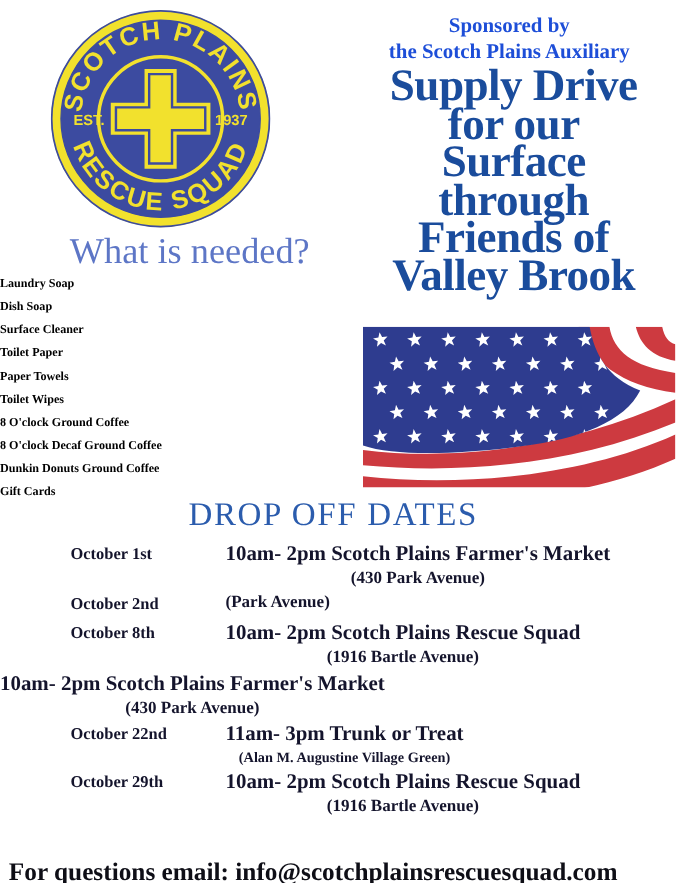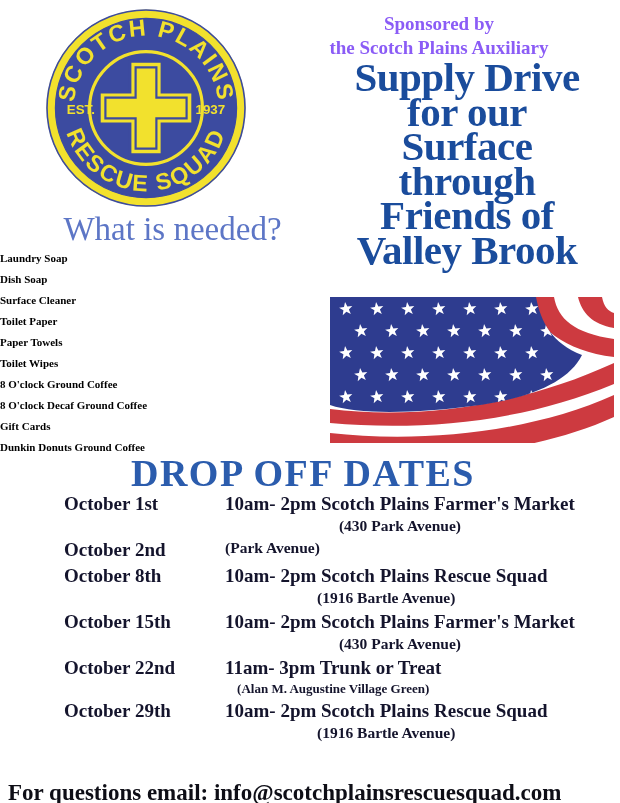--- a/index.html
+++ b/index.html
@@ -7,22 +7,22 @@
     position:relative;
     width:620px;height:803px;
     background:#ffffff;
     overflow:hidden;
     font-family:"Liberation Serif", serif;
   }
   
   .logo{position:absolute;left:46px;top:8px;width:200px;height:200px;}
   
   .sponsor{
-    position:absolute;left:304px;top:12px;width:270px;
-    text-align:center;color:#8b5cf6;
+    position:absolute;left:328px;top:12px;width:270px;
+    text-align:center;color:#1d4ed8;
     font-size:19px;line-height:24px;font-weight:bold;
   }
   
   .title{
     position:absolute;left:322px;top:60px;width:290px;
     text-align:center;color:#1a4c9c;
     font-weight:bold;font-size:41px;line-height:34.5px;
     letter-spacing:-0.5px;
   }
   
@@ -35,29 +35,29 @@
   }
   .needed-list{
     position:absolute;left:0;top:248px;width:316px;
     text-align:left;color:#000000;
     font-size:11px;line-height:21px;font-weight:bold;
   }
   
   .dropoff-heading{
     position:absolute;left:0;top:451px;width:606px;
     text-align:center;color:#2b5cad;
-    font-size:38px;font-weight:bold;letter-spacing:1.5px;
+    font-size:30px;font-weight:normal;letter-spacing:1.5px;
   }
   .dropoff-rows{position:absolute;left:0;top:492px;width:620px;}
   .row{display:flex;margin-bottom:2px;color:#14142c;}
   .cell-date{
     width:205px;box-sizing:border-box;padding-left:64px;
-    font-size:19px;font-weight:bold;line-height:24px;
-  }
-  .cell-event{width:fit-content;margin-left:20px;}
+    font-size:15px;font-weight:bold;line-height:24px;
+  }
+  .cell-event{width:fit-content;}
   .event-name{font-size:19px;font-weight:bold;line-height:24px;}
   .event-addr{
     width:100%;text-align:center;
     font-size:15.5px;font-weight:bold;line-height:20px;
   }
   .event-addr.small{font-size:13px;line-height:17px;}
   
   .footer{
     position:absolute;left:8px;top:780px;width:610px;
     color:#0e0e16;font-size:23px;font-weight:bold;
@@ -160,22 +160,22 @@
   <div class="needed-heading">What is needed?</div>
   <div class="needed-list">
     <div>Laundry Soap</div>
     <div>Dish Soap</div>
     <div>Surface Cleaner</div>
     <div>Toilet Paper</div>
     <div>Paper Towels</div>
     <div>Toilet Wipes</div>
     <div>8 O'clock Ground Coffee</div>
     <div>8 O'clock Decaf Ground Coffee</div>
+    <div>Dunkin Donuts Ground Coffee</div>
     <div>Gift Cards</div>
-    <div>Dunkin Donuts Ground Coffee</div>
   </div>
 
   <div class="dropoff-heading">DROP OFF DATES</div>
 
   <div class="dropoff-rows">
     <div class="row">
       <div class="cell-date">October 1st</div>
       <div class="cell-event">
         <div class="event-name">10am- 2pm Scotch Plains Farmer's Market</div>
         <div class="event-addr">(430 Park Avenue)</div>
@@ -188,21 +188,20 @@
       </div>
     </div>
     <div class="row">
       <div class="cell-date">October 8th</div>
       <div class="cell-event">
         <div class="event-name">10am- 2pm Scotch Plains Rescue Squad</div>
         <div class="event-addr">(1916 Bartle Avenue)</div>
       </div>
     </div>
     <div class="row">
-      <div class="cell-date">October 15th</div>
       <div class="cell-event">
         <div class="event-name">10am- 2pm Scotch Plains Farmer's Market</div>
         <div class="event-addr">(430 Park Avenue)</div>
       </div>
     </div>
     <div class="row">
       <div class="cell-date">October 22nd</div>
       <div class="cell-event">
         <div class="event-name">11am- 3pm Trunk or Treat</div>
         <div class="event-addr small">(Alan M. Augustine Village Green)</div>

